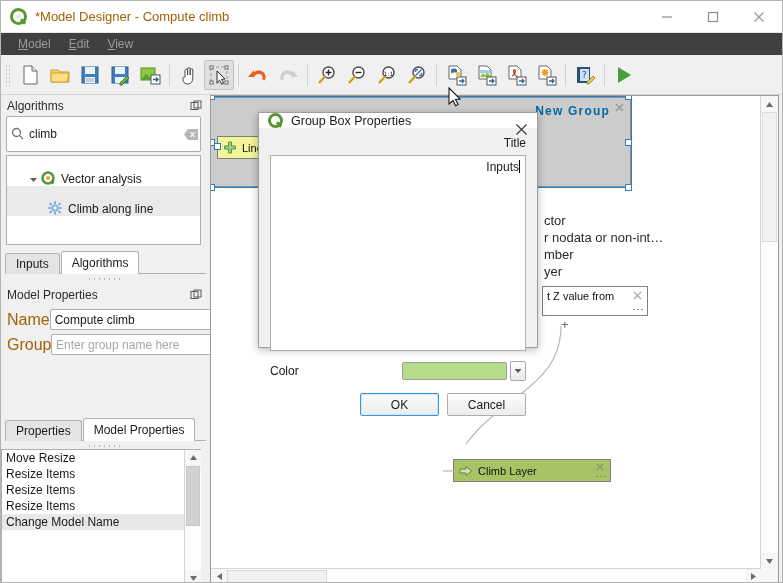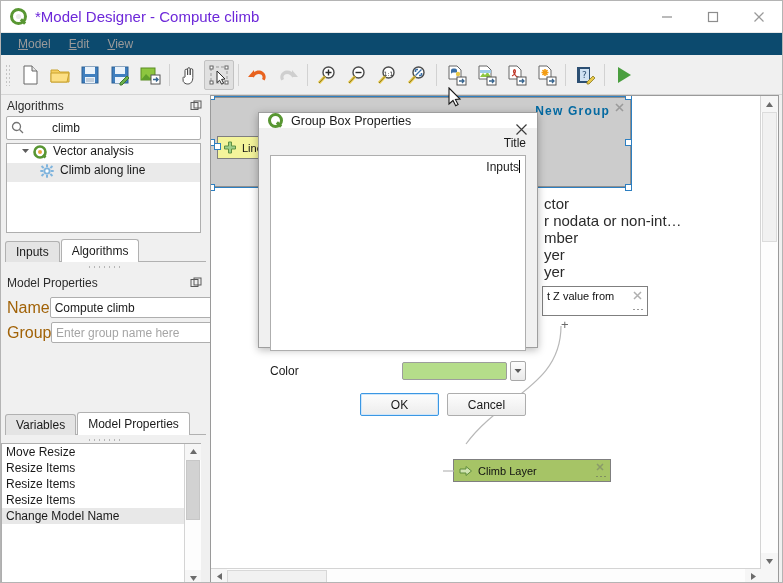--- a/index.html
+++ b/index.html
@@ -52,41 +52,41 @@
   }
   .qgis-q::before {
     content: "";
     position: absolute;
     width: 5px; height: 5px;
     background: #e8e8e8;
     border-radius: 50%;
     left: 3px; top: 3px;
   }
   .title-text {
-    font-size: 15px;
-    color: #6d28d9;
+    font-size: 13px;
+    color: #a16207;
     white-space: nowrap;
   }
   .win-buttons {
     position: absolute;
     right: 0; top: 0;
     height: 31px;
     display: flex;
   }
   .win-btn {
     width: 46px; height: 31px;
     display: flex; align-items: center; justify-content: center;
     color: #8d8d8d;
   }
   .win-btn svg { display:block; }
 
   
   .menubar {
     height: 22px;
-    background: #0c4a6e;
+    background: #404040;
     display: flex;
     align-items: center;
     padding-left: 8px;
     border-bottom: 1px solid #f0f0f0;
   }
   .menu-item {
     padding: 2px 9px;
     font-size: 12px;
     color: #9a9a9a;
   }
@@ -157,29 +157,28 @@
   .panel-icon {
     width: 13px; height: 13px;
     margin-left: 2px;
     display: flex; align-items: center; justify-content: center;
     color: #5a5a5a;
   }
 
   
   .searchbox {
     margin: 0 5px 3px 5px;
-    height: 24px;
+    height: 36px;
     background: #fff;
     border: 1px solid #aeaeae;
     border-radius: 2px;
     display: flex;
     align-items: center;
     padding: 8px 4px;
     box-sizing: border-box;
-    gap: 23px;
   }
   .searchbox .sicon { width:14px; height:14px; margin-right:5px; color:#737373; display:flex;}
   .searchbox input {
     border: none; outline: none;
     flex: 1 1 auto;
     font-family: "Liberation Sans", sans-serif;
     font-size: 12px;
     background: transparent;
     color: #1a1a1a;
     padding: 0;
@@ -194,23 +193,23 @@
     margin: 0 5px;
     background: #fff;
     border: 1px solid #aeaeae;
     height: 90px;
     box-sizing: border-box;
     overflow: hidden;
     font-size: 12px;
   }
   .tree-row {
     display: flex;
-    align-items: flex-start;
-    height: 19px;
-    padding-left: 12px;
+    align-items: flex-end;
+    height: 30px;
+    padding-left: 20px;
   }
   .tree-row.sel { background: #eaeaea; }
   .tri {
     width: 13px; height: 13px;
     display: flex; align-items: center; justify-content: center;
     color: #5c5c5c;
   }
   .tree-ico { width: 16px; height: 16px; margin-right: 5px; display:flex;align-items:center;justify-content:center;}
   .indent { width: 20px; flex: 0 0 auto; }
 
@@ -810,21 +809,21 @@
         <input type="text" value="Compute climb" style="">
       </div>
       <div class="form-row">
         <label>Group</label>
         <input type="text" placeholder="Enter group name here" style="">
       </div>
 
       <div class="grow"></div>
 
       <div class="tabstrip" style="margin-bottom:0;">
-        <div class="tab">Variables</div>
+        <div class="tab">Properties</div>
         <div class="tab active">Model Properties</div>
       </div>
       <div class="tab-dots"></div>
 
 
       <div class="undo-list">
         <div class="undo-items">
           <div class="undo-row">Move Resize</div>
           <div class="undo-row">Resize Items</div>
           <div class="undo-row">Resize Items</div>
@@ -881,21 +880,21 @@
           <span>Line l</span>
           <span class="nx" style="right:3px;top:2px;">
             <svg width="10" height="10" viewBox="0 0 10 10">
                 <path d="M2 2l6 6M8 2l-6 6" stroke="#9a9a9a" stroke-width="1.5"></path>
               </svg>
           </span>
           <span class="ndots"></span>
         </div>
         <div class="sel-handle" style="left:3px; top:47px;"></div>
 
-        <div style="position:absolute; left:333px; top:99px; font-size:15px; color:#2b2b2b; line-height:17px;">
+        <div style="position:absolute; left:333px; top:116px; font-size:13px; color:#2b2b2b; line-height:17px;">
           <div>ctor</div>
           <div>r nodata or non-int…</div>
           <div>mber</div>
           <div>yer</div>
           <div>yer</div>
         </div>
         <div class="plusmark" style="left:350px; top:196px;">−</div>
 
         <div class="node algo" style="left:331px; top:190px; width:106px; height:30px; align-items:flex-start; padding-top:3px;">
           <span>t Z value from</span>

